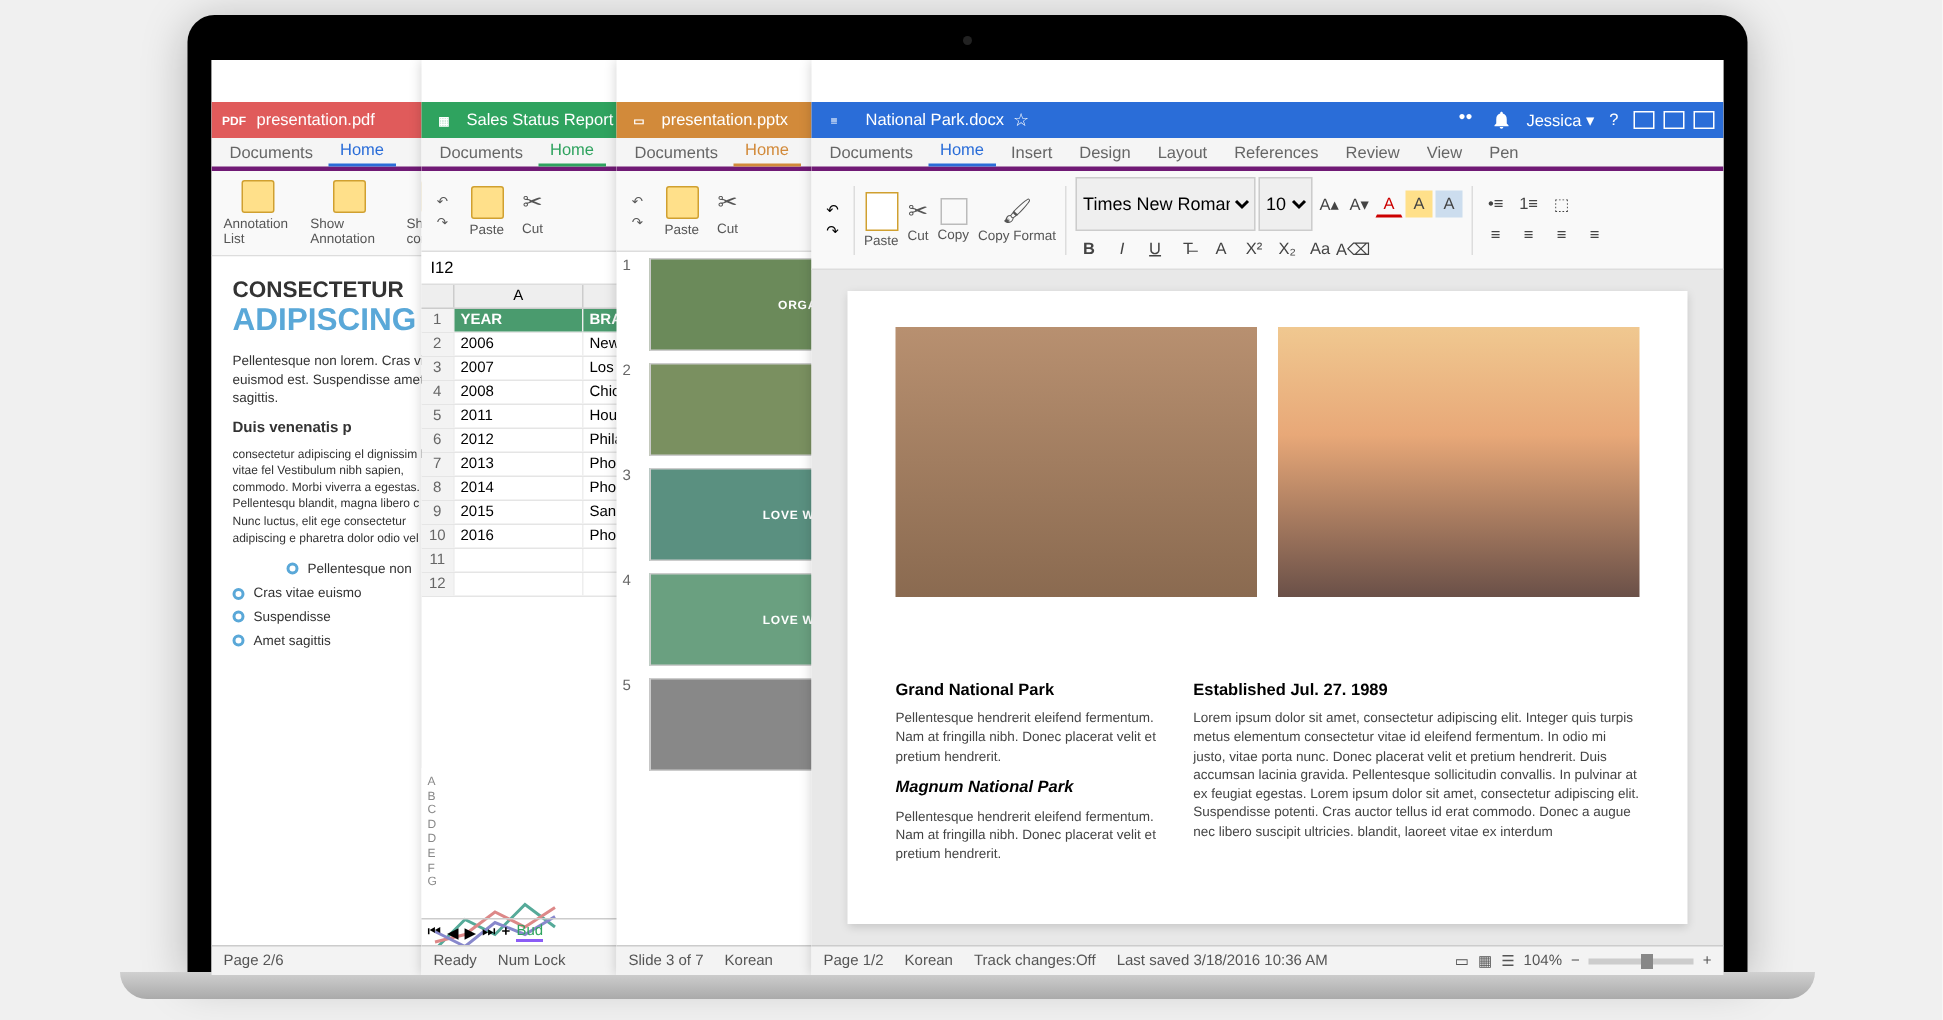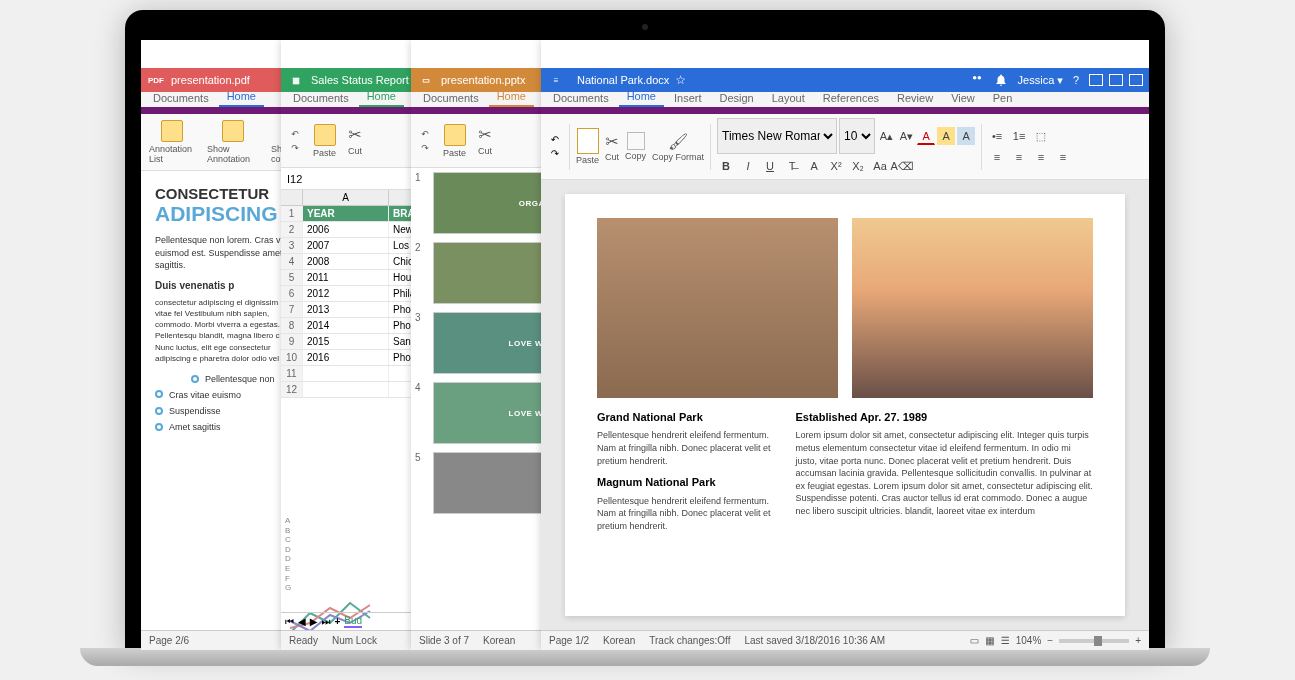--- a/index.html
+++ b/index.html
@@ -7,21 +7,21 @@
 .laptop-frame { position:absolute; top:10px; left:125px; width:1040px; height:640px; background:#000; border-radius:18px 18px 0 0; padding:30px 16px 0 16px; box-shadow:0 4px 30px rgba(0,0,0,.25);}
 .laptop-camera { position:absolute; top:14px; left:50%; width:6px; height:6px; background:#222; border-radius:50%; transform:translateX(-50%);}
 .laptop-base { position:absolute; top:648px; left:80px; width:1130px; height:18px; background:linear-gradient(#d0d0d0,#aaa); border-radius:0 0 60px 60px; }
 .screen { position:relative; width:100%; height:100%; background:#fff; overflow:hidden;}
 .app-window { position:absolute; top:0; bottom:0; background:#fff; box-shadow:0 0 8px rgba(0,0,0,.2); display:flex; flex-direction:column;}
 
 .pdf-win { left:0; width:180px; z-index:1;}
 .title-bar { height:24px; display:flex; align-items:center; font-size:11px; color:#fff; padding-left:6px;margin-top:28px;}
 .pdf-win .title-bar{ background:#e05b5b;}
 .app-icon{width:18px;height:18px;display:flex;align-items:center;justify-content:center;font-size:8px;font-weight:bold;margin-right:6px;}
-.tab-strip{height:22px;background:#f5f5f5;border-bottom:7px solid #701a75;display:flex;align-items:end;font-size:11px;padding-left:4px;gap:2px;}
+.tab-strip{height:22px;background:#f5f5f5;border-bottom:3px solid #701a75;display:flex;align-items:end;font-size:11px;padding-left:4px;gap:2px;}
 .tab-strip .tab{padding:3px 8px;color:#666;cursor:pointer;}
 .tab-strip .tab.active{color:#2a6dd8;border-bottom:2px solid #2a6dd8;}
 .ribbon{background:#f9f9f9;border-bottom:1px solid #ddd;padding:4px 6px;display:flex;gap:8px;font-size:9px;color:#555;min-height:54px;align-items:center;}
 .rbtn{display:flex;flex-direction:column;align-items:center;gap:2px;cursor:pointer;padding:2px;}
 .rbtn-icon{width:22px;height:22px;background:#ffe08a;border:1px solid #d0a030;border-radius:2px;}
 .doc-area{flex:1;background:#fff;padding:14px;overflow:hidden;font-size:10px;color:#333;}
 .status{height:20px;background:#f3f3f3;border-top:1px solid #ccc;display:flex;align-items:center;font-size:10px;color:#555;padding:0 8px;gap:14px;}
 
 
 .ss-win{left:140px;width:280px;z-index:2;}
@@ -62,21 +62,21 @@
 .fmt-row{display:flex;gap:4px;}
 .fmt-btn{width:18px;height:18px;border:1px solid transparent;display:flex;align-items:center;justify-content:center;font-size:11px;cursor:pointer;color:#444;}
 .wr-doc{flex:1;background:#e8e8e8;padding:14px 24px;overflow:hidden;}
 .page{background:#fff;height:100%;padding:24px 32px;box-shadow:0 2px 6px rgba(0,0,0,.15);font-family:Georgia,serif;color:#222;font-size:11px;overflow:hidden;}
 .page-hdr{display:flex;justify-content:space-between;border-bottom:1px solid #333;padding-bottom:4px;margin-bottom:12px;font-size:10px;font-weight:bold;}
 .imgrow{display:flex;gap:14px;margin-bottom:12px;}
 .imgbox{flex:1;height:180px;background:linear-gradient(#b89070,#8a6a50);}
 .imgbox.sunset{background:linear-gradient(#f0c890 0%,#e8a878 40%,#6a5048 100%);}
 .cols{display:flex;gap:20px;font-size:9px;line-height:1.4;color:#444;}
 .col{flex:1;}
-.col h4{font-size:11px;margin-bottom:4px;font-weight:bold;color:#000;}
+.col h4{font-size:11px;margin-bottom:4px;font-weight:bold;color:#000;margin-top:43px;}
 .icon-svg{width:14px;height:14px;fill:#fff;}
 .star{color:#fff;font-size:12px;}
 .undo-redo{display:flex;flex-direction:column;gap:2px;}
 .undo-redo div{width:16px;height:12px;display:flex;align-items:center;justify-content:center;}
 .zoom-slider{width:70px;height:4px;background:#ccc;position:relative;}
 .zoom-slider::after{content:"";position:absolute;left:50%;top:-3px;width:8px;height:10px;background:#888;}
 </style>
 </head>
 <body>
 
@@ -108,21 +108,21 @@
           </div>
       </div>
       <div class="doc-area">
         <div style="font-weight:bold;font-size:15px;">CONSECTETUR</div>
         <div style="font-weight:bold;font-size:21px;color:#5aa8d8;margin-bottom:8px;">ADIPISCING</div>
         <div style="font-size:9px;line-height:1.4;margin-bottom:8px;">Pellentesque non lorem. Cras vitae euismod est. Suspendisse amet sagittis.</div>
         <div style="font-weight:bold;font-size:10px;margin-bottom:6px;">Duis venenatis p</div>
         <div style="font-size:8px;line-height:1.4;margin-bottom:10px;">consectetur adipiscing el dignissim ligula, vitae fel Vestibulum nibh sapien, commodo. Morbi viverra a egestas. Pellentesqu blandit, magna libero c din. Nunc luctus, elit ege consectetur adipiscing e pharetra dolor odio vel ne</div>
         <div id="pdf-bullets">
             <div style="font-size: 9px; margin-bottom: 6px; display: flex; align-items: center; gap: 6px; margin-left: 36px;"><span style="width:8px;height:8px;border:2px solid #5aa8d8;border-radius:50%;display:inline-block;"></span>Pellentesque non</div>
-            <div style="font-size: 9px; margin-bottom: 6px; display: flex; align-items: flex-start; gap: 6px;"><span style="width:8px;height:8px;border:2px solid #5aa8d8;border-radius:50%;display:inline-block;"></span>Cras vitae euismo</div>
+            <div style="font-size: 9px; margin-bottom: 6px; display: flex; align-items: flex-end; gap: 6px;"><span style="width:8px;height:8px;border:2px solid #5aa8d8;border-radius:50%;display:inline-block;"></span>Cras vitae euismo</div>
             <div style="font-size: 9px; margin-bottom: 6px; display: flex; align-items: center; gap: 6px;"><span style="width:8px;height:8px;border:2px solid #5aa8d8;border-radius:50%;display:inline-block;"></span>Suspendisse</div>
             <div style="font-size: 9px; margin-bottom: 6px; display: flex; align-items: center; gap: 6px;"><span style="width:8px;height:8px;border:2px solid #5aa8d8;border-radius:50%;display:inline-block;"></span>Amet sagittis</div>
           </div>
       </div>
       <div class="status">
         <span>Page 2/6</span>
       </div>
     </div>
 
     <div class="app-window ss-win">
@@ -429,25 +429,25 @@
       <div class="wr-doc">
         <div class="page">
           <div class="imgrow">
             <div class="imgbox"></div>
             <div class="imgbox sunset"></div>
           </div>
           <div class="cols">
             <div class="col" style="flex:0.6">
               <h4>Grand National Park</h4>
               <p>Pellentesque hendrerit eleifend fermentum. Nam at fringilla nibh. Donec placerat velit et pretium hendrerit.</p>
-              <h4 style="margin-top:8px;">Magnum National Park</h4>
+              <h4 style="margin-top:8px;font-style:italic;">Magnum National Park</h4>
               <p>Pellentesque hendrerit eleifend fermentum. Nam at fringilla nibh. Donec placerat velit et pretium hendrerit.</p>
             </div>
             <div class="col">
-              <h4>Established Apr. 27. 1989</h4>
+              <h4>Established Jul. 27. 1989</h4>
               <p>Lorem ipsum dolor sit amet, consectetur adipiscing elit. Integer quis turpis metus elementum consectetur vitae id eleifend fermentum. In odio mi justo, vitae porta nunc. Donec placerat velit et pretium hendrerit. Duis accumsan lacinia gravida. Pellentesque sollicitudin convallis. In pulvinar at ex feugiat egestas. Lorem ipsum dolor sit amet, consectetur adipiscing elit. Suspendisse potenti. Cras auctor tellus id erat commodo. Donec a augue nec libero suscipit ultricies. blandit, laoreet vitae ex interdum</p>
             </div>
           </div>
         </div>
       </div>
       <div class="status">
         <span>Page 1/2</span>
         <span>Korean</span>
         <span>Track changes:Off</span>
         <span>Last saved 3/18/2016 10:36 AM</span>

